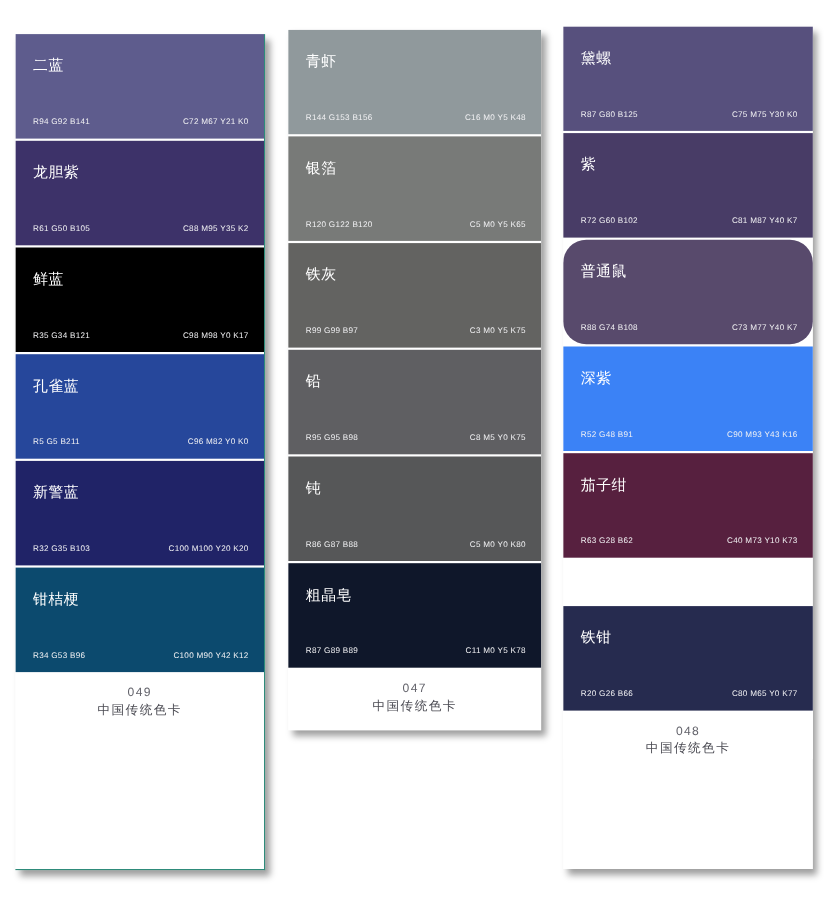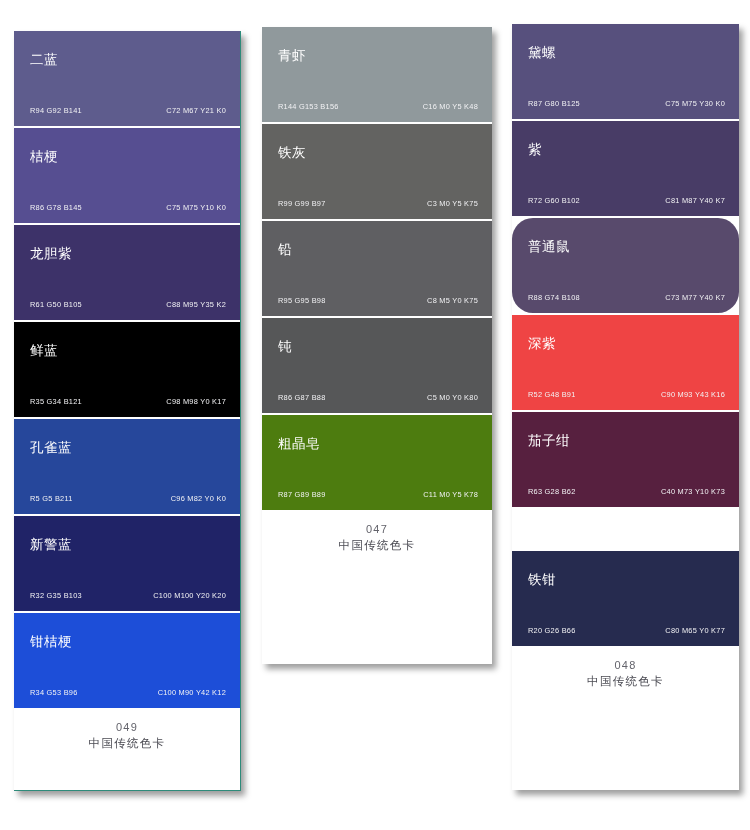--- a/index.html
+++ b/index.html
@@ -109,27 +109,20 @@
 <div id="board">
     <div class="card card-0 keyline">
       <div class="swatches">
         <div class="swatch" style="background: rgb(94, 92, 141);">
           <div class="swatch-name">二蓝</div>
           <div class="swatch-codes">
             <span class="code-rgb">R94 G92 B141</span>
             <span class="code-cmyk">C72 M67 Y21 K0</span>
           </div>
         </div>
-        <div class="swatch" style="background: rgb(86, 78, 145);">
-          <div class="swatch-name">桔梗</div>
-          <div class="swatch-codes">
-            <span class="code-rgb">R86 G78 B145</span>
-            <span class="code-cmyk">C75 M75 Y10 K0</span>
-          </div>
-        </div>
         <div class="swatch" style="background: rgb(61, 50, 105);">
           <div class="swatch-name">龙胆紫</div>
           <div class="swatch-codes">
             <span class="code-rgb">R61 G50 B105</span>
             <span class="code-cmyk">C88 M95 Y35 K2</span>
           </div>
         </div>
         <div class="swatch" style="background: #000000;">
           <div class="swatch-name">鲜蓝</div>
           <div class="swatch-codes">
@@ -144,21 +137,21 @@
             <span class="code-cmyk">C96 M82 Y0 K0</span>
           </div>
         </div>
         <div class="swatch" style="background: rgb(32, 35, 103);">
           <div class="swatch-name">新警蓝</div>
           <div class="swatch-codes">
             <span class="code-rgb">R32 G35 B103</span>
             <span class="code-cmyk">C100 M100 Y20 K20</span>
           </div>
         </div>
-        <div class="swatch" style="background: #1d4ed8;">
+        <div class="swatch" style="background: #0c4a6e;">
           <div class="swatch-name">钳桔梗</div>
           <div class="swatch-codes">
             <span class="code-rgb">R34 G53 B96</span>
             <span class="code-cmyk">C100 M90 Y42 K12</span>
           </div>
         </div>
       </div>
       <div class="card-footer">
         <div class="footer-number">049</div>
         <div class="footer-title">中国传统色卡</div>
@@ -166,20 +159,27 @@
     </div>
     <div class="card card-1">
       <div class="swatches">
         <div class="swatch" style="background: rgb(144, 153, 156);">
           <div class="swatch-name">青虾</div>
           <div class="swatch-codes">
             <span class="code-rgb">R144 G153 B156</span>
             <span class="code-cmyk">C16 M0 Y5 K48</span>
           </div>
         </div>
+        <div class="swatch" style="background: rgb(120, 122, 120);">
+          <div class="swatch-name">银箔</div>
+          <div class="swatch-codes">
+            <span class="code-rgb">R120 G122 B120</span>
+            <span class="code-cmyk">C5 M0 Y5 K65</span>
+          </div>
+        </div>
         <div class="swatch" style="background: rgb(99, 99, 97);">
           <div class="swatch-name">铁灰</div>
           <div class="swatch-codes">
             <span class="code-rgb">R99 G99 B97</span>
             <span class="code-cmyk">C3 M0 Y5 K75</span>
           </div>
         </div>
         <div class="swatch" style="background: rgb(95, 95, 98);">
           <div class="swatch-name">铅</div>
           <div class="swatch-codes">
@@ -187,21 +187,21 @@
             <span class="code-cmyk">C8 M5 Y0 K75</span>
           </div>
         </div>
         <div class="swatch" style="background: rgb(86, 87, 88);">
           <div class="swatch-name">钝</div>
           <div class="swatch-codes">
             <span class="code-rgb">R86 G87 B88</span>
             <span class="code-cmyk">C5 M0 Y0 K80</span>
           </div>
         </div>
-        <div class="swatch" style="background: #4d7c0f;">
+        <div class="swatch" style="background: #0f172a;">
           <div class="swatch-name">粗晶皂</div>
           <div class="swatch-codes">
             <span class="code-rgb">R87 G89 B89</span>
             <span class="code-cmyk">C11 M0 Y5 K78</span>
           </div>
         </div>
       </div>
       <div class="card-footer">
         <div class="footer-number">047</div>
         <div class="footer-title">中国传统色卡</div>
@@ -223,21 +223,21 @@
             <span class="code-cmyk">C81 M87 Y40 K7</span>
           </div>
         </div>
         <div class="swatch" style="background: rgb(88, 74, 108); border-radius: 21px;">
           <div class="swatch-name">普通鼠</div>
           <div class="swatch-codes">
             <span class="code-rgb">R88 G74 B108</span>
             <span class="code-cmyk">C73 M77 Y40 K7</span>
           </div>
         </div>
-        <div class="swatch" style="background: #ef4444;">
+        <div class="swatch" style="background: #3b82f6;">
           <div class="swatch-name">深紫</div>
           <div class="swatch-codes">
             <span class="code-rgb">R52 G48 B91</span>
             <span class="code-cmyk">C90 M93 Y43 K16</span>
           </div>
         </div>
         <div class="swatch" style="background: rgb(87, 32, 63);">
           <div class="swatch-name">茄子绀</div>
           <div class="swatch-codes">
             <span class="code-rgb">R63 G28 B62</span>

